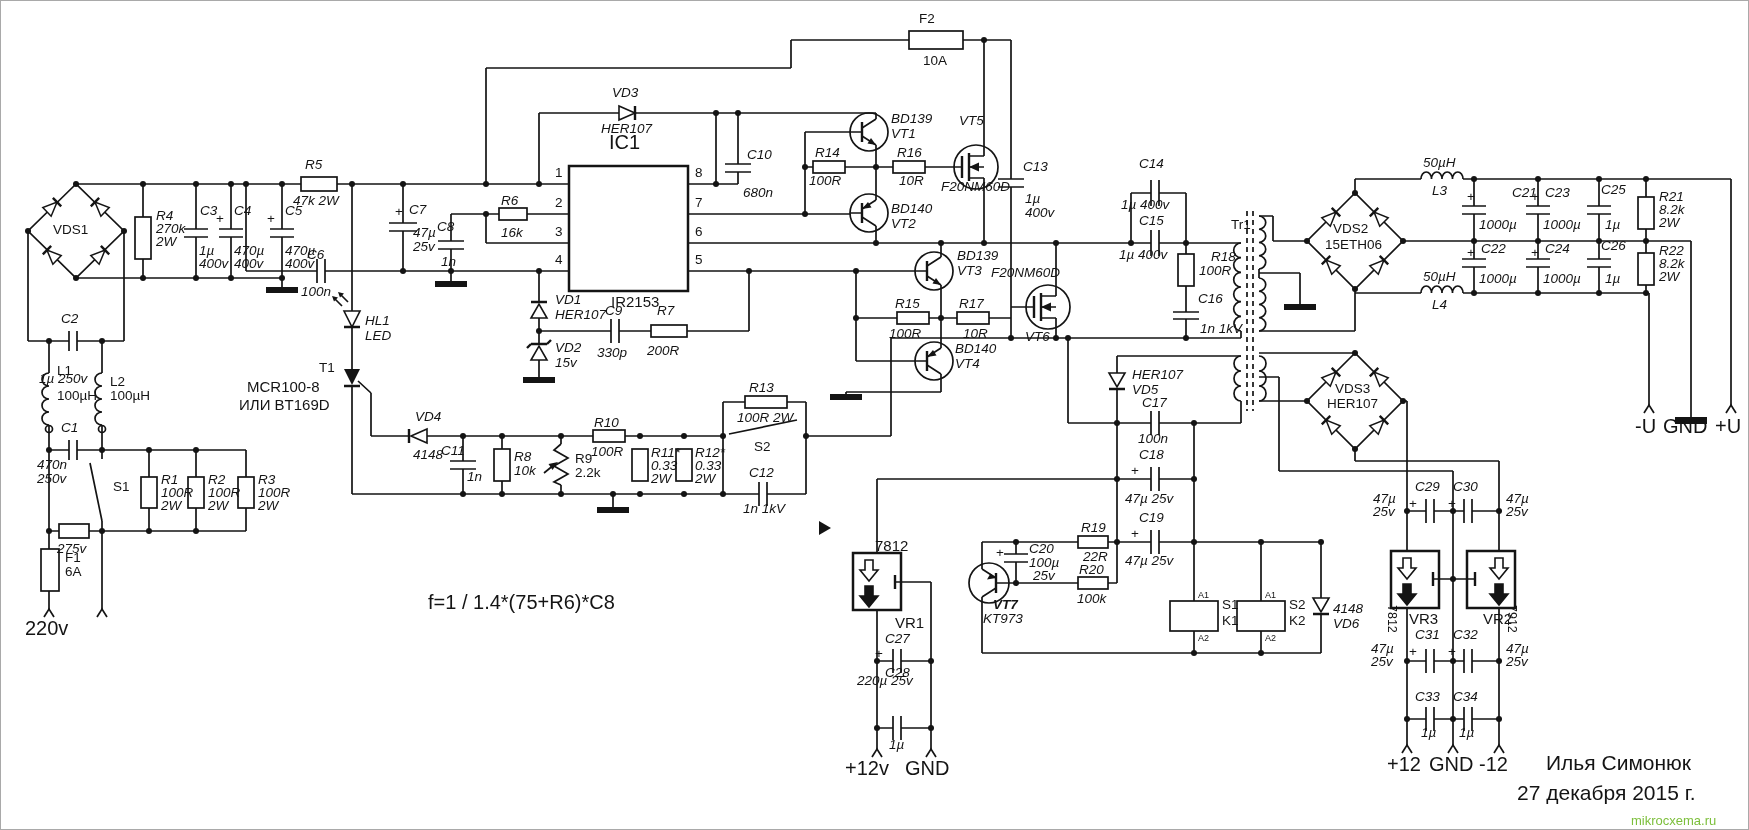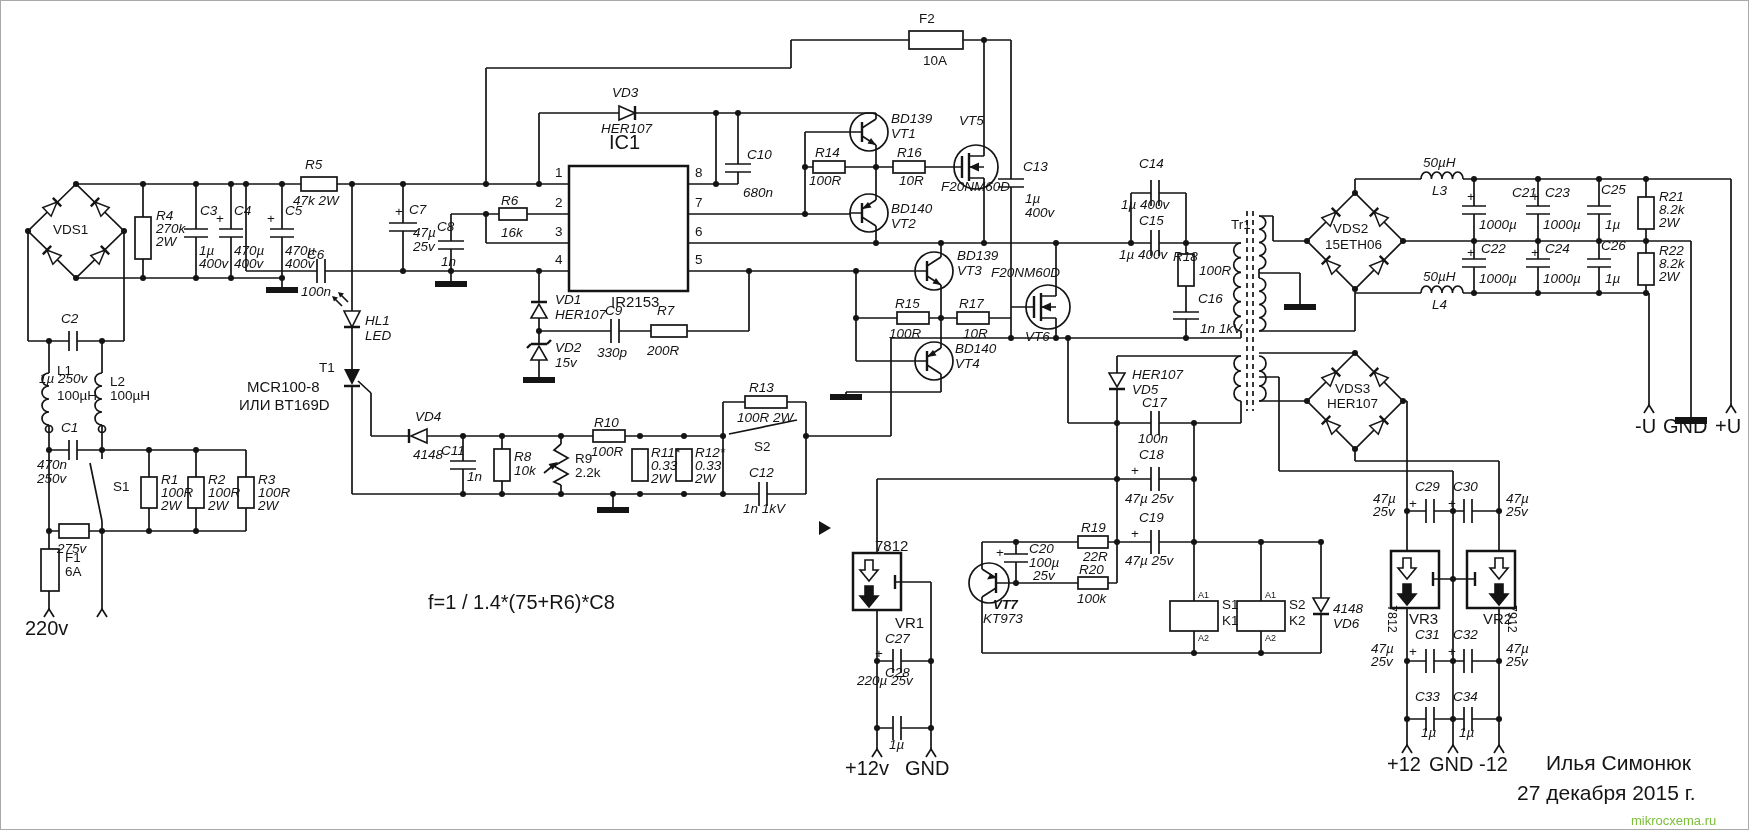--- a/index.html
+++ b/index.html
@@ -420,21 +420,21 @@
       <div class="lb c" style="left: 1024px; top: 328px;">VT6</div>
       <div class="lb c" style="left: 954px; top: 340px;">BD140</div>
       <div class="lb c" style="left: 954px; top: 355px;">VT4</div>
       <div class="lb c" style="left: 1022px; top: 158px;">C13</div>
       <div class="lb c" style="left: 1024px; top: 190px;">1µ</div>
       <div class="lb c" style="left: 1024px; top: 204px;">400v</div>
       <div class="lb c" style="left: 1138px; top: 155px;">C14</div>
       <div class="lb c" style="left: 1120px; top: 196px;">1µ 400v</div>
       <div class="lb c" style="left: 1138px; top: 212px;">C15</div>
       <div class="lb c" style="left: 1118px; top: 246px;">1µ 400v</div>
-      <div class="lb c" style="left: 1172px; top: 248px; text-align: right;">R18</div>
+      <div class="lb c" style="left: 1210px; top: 248px; text-align: right;">R18</div>
       <div class="lb c" style="left: 1198px; top: 262px;">100R</div>
       <div class="lb c" style="left: 1197px; top: 290px;">C16</div>
       <div class="lb c" style="left: 1199px; top: 320px;">1n 1kV</div>
       <div class="lb p" style="left: 1230px; top: 216px;">Tr1</div>
       <div class="lb p" style="left: 1332px; top: 220px;">VDS2</div>
       <div class="lb p" style="left: 1324px; top: 236px;">15ETH06</div>
       <div class="lb c" style="left: 1422px; top: 154px;">50µH</div>
       <div class="lb c" style="left: 1431px; top: 182px;">L3</div>
       <div class="lb c" style="left: 1422px; top: 268px;">50µH</div>
       <div class="lb c" style="left: 1431px; top: 296px;">L4</div>

